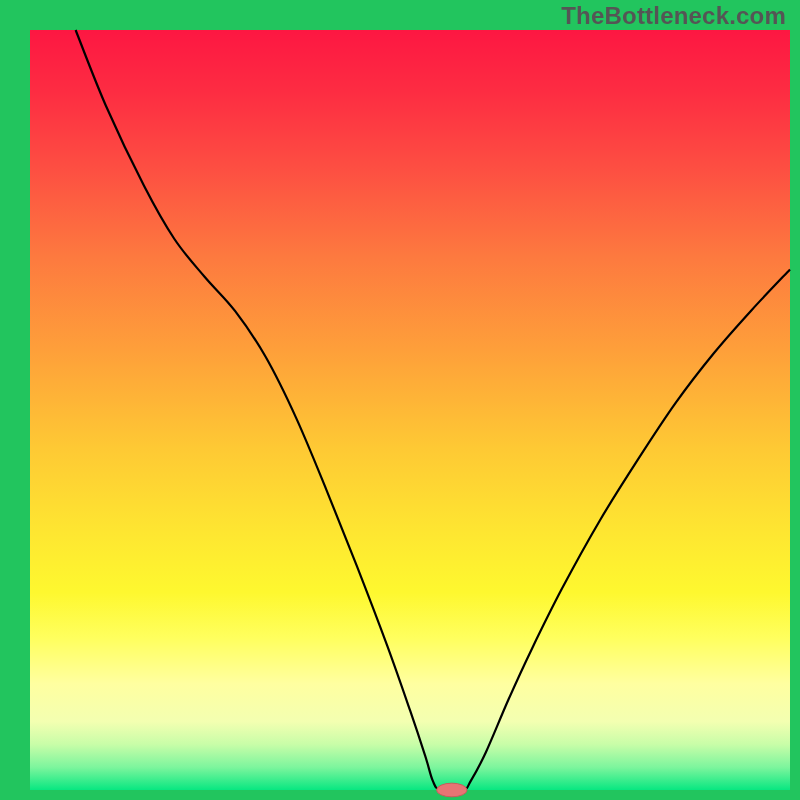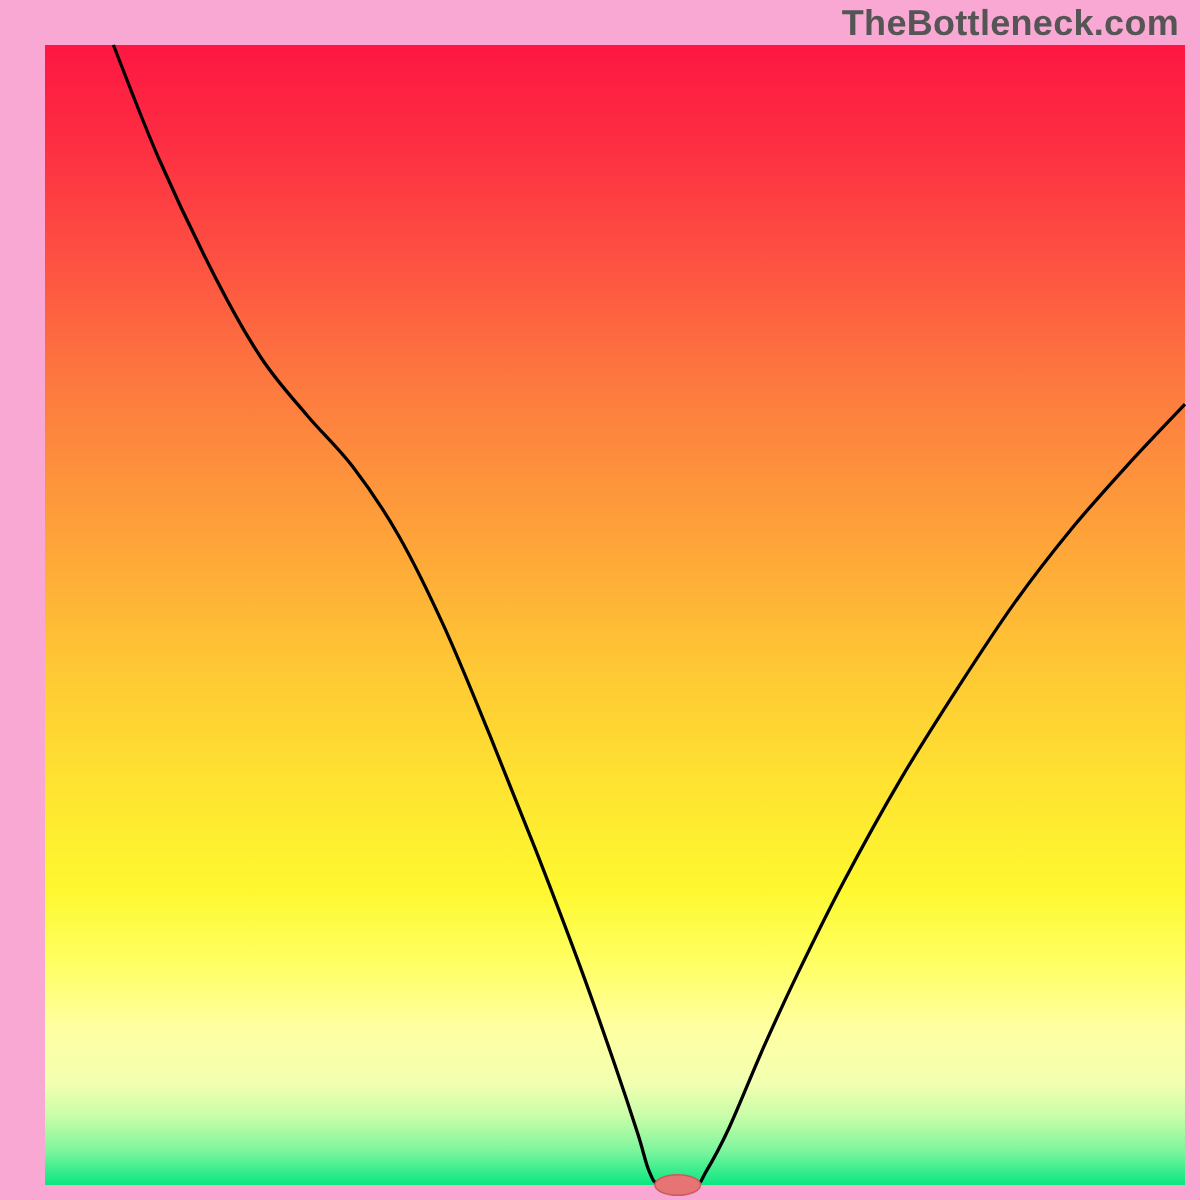--- a/index.html
+++ b/index.html
@@ -7,21 +7,21 @@
     padding: 0;
     width: 800px;
     height: 800px;
     overflow: hidden;
     background: #000;
   }
   .frame {
     position: relative;
     width: 800px;
     height: 800px;
-    background: #f9a8d4;
+    background: #22c55e;
   }
   .watermark {
     position: absolute;
     top: 2px;
     right: 14px;
     color: #555;
     font-family: Arial, Helvetica, sans-serif;
     font-size: 24px;
     font-weight: 600;
     letter-spacing: 0.2px;

